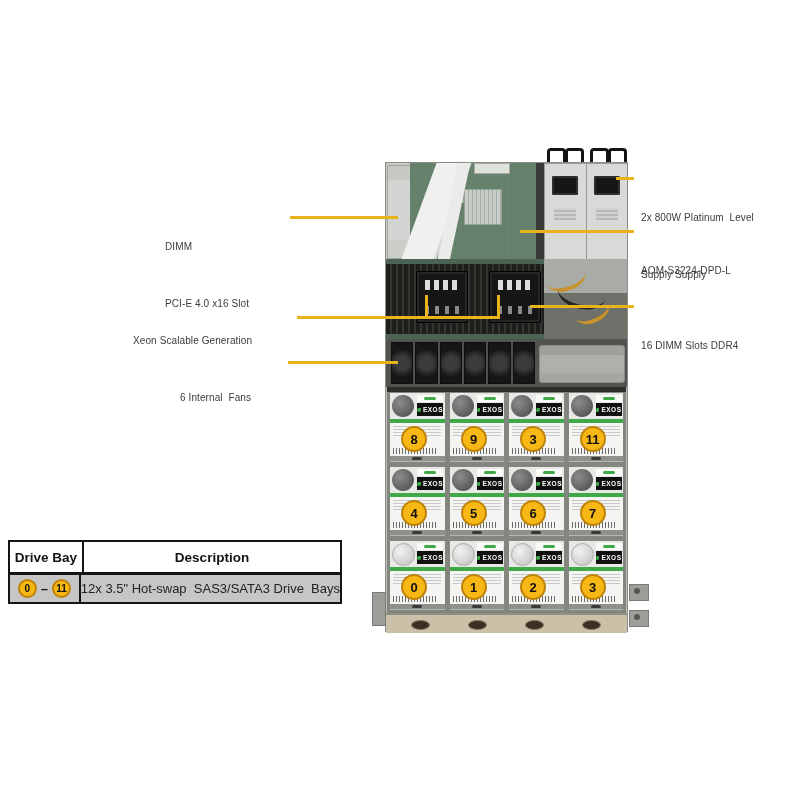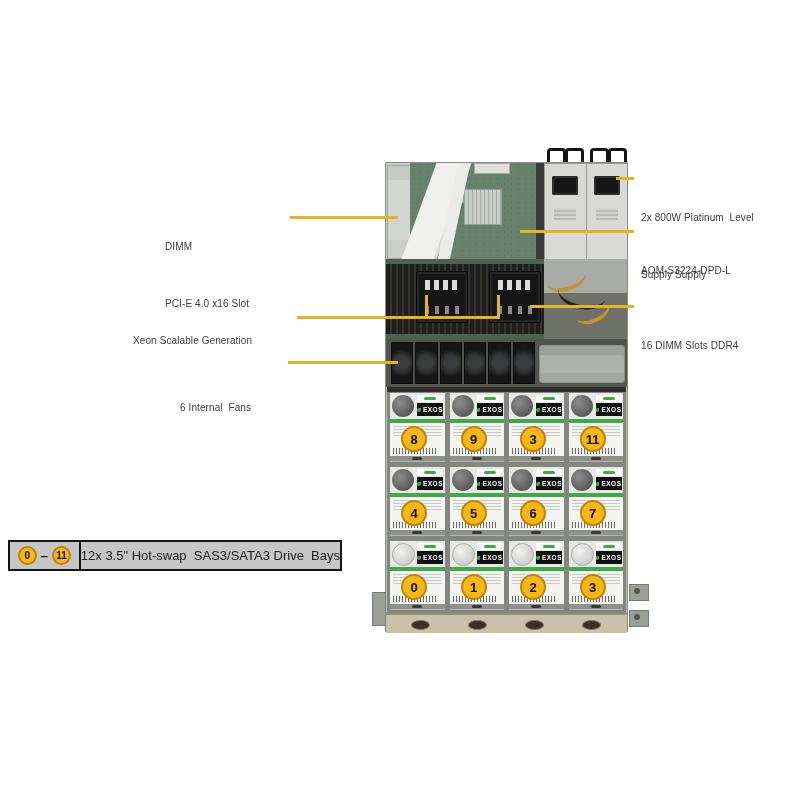--- a/index.html
+++ b/index.html
@@ -385,35 +385,39 @@
 <div class="cline" style="left:520px;top:230px;width:114px;"></div>
 <div class="cline" style="left:530px;top:305px;width:104px;"></div>
 
 <div class="lbl" style="left:165px;top:199px;">
   <span>DIMM</span>
   <span>PCI-E 4.0 x16 Slot</span>
 </div>
 <div class="lbl" style="left:133px;top:293px;">
   <span>Xeon Scalable Generation</span>
 </div>
-<div class="lbl" style="left:180px;top:360px;">
+<div class="lbl" style="left:180px;top:350px;">
   <span>6 Internal  Fans</span>
 </div>
 <div class="lbl" style="left:641px;top:170px;">
   <span>2x 800W Platinum  Level</span>
   <span>Supply Supply</span>
 </div>
 <div class="lbl" style="left:641px;top:223px;">
   <span>AOM-S3224-DPD-L</span>
 </div>
 <div class="lbl" style="left:641px;top:298px;">
   <span>16 DIMM Slots DDR4</span>
 </div>
 
 <div class="legend">
+  <div class="lg-row lg-head">
+    <div class="lg-bay">Drive Bay</div>
+    <div class="lg-desc">Description</div>
+  </div>
   <div class="lg-row lg-data">
     <div class="lg-bay">
       <span class="mini-circle">0</span>
       <span class="dash">–</span>
       <span class="mini-circle">11</span>
     </div>
     <div class="lg-desc">12x 3.5" Hot-swap  SAS3/SATA3 Drive  Bays</div>
   </div>
 </div>
 

